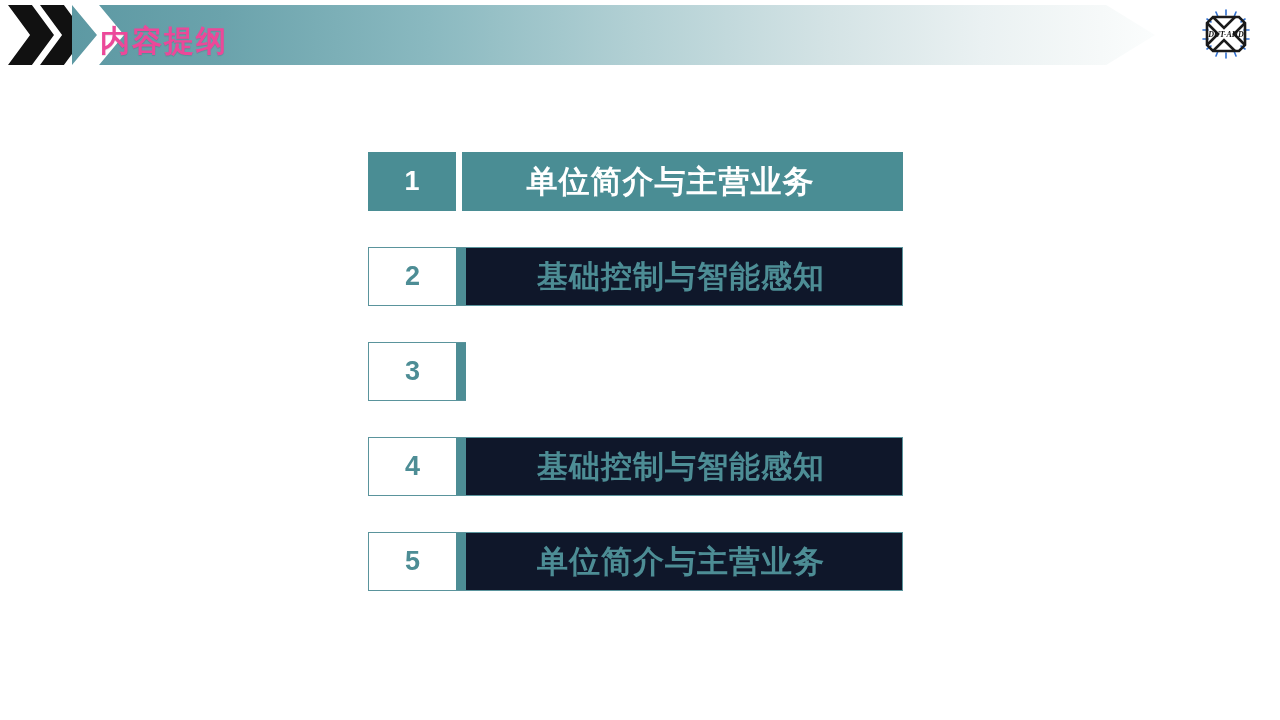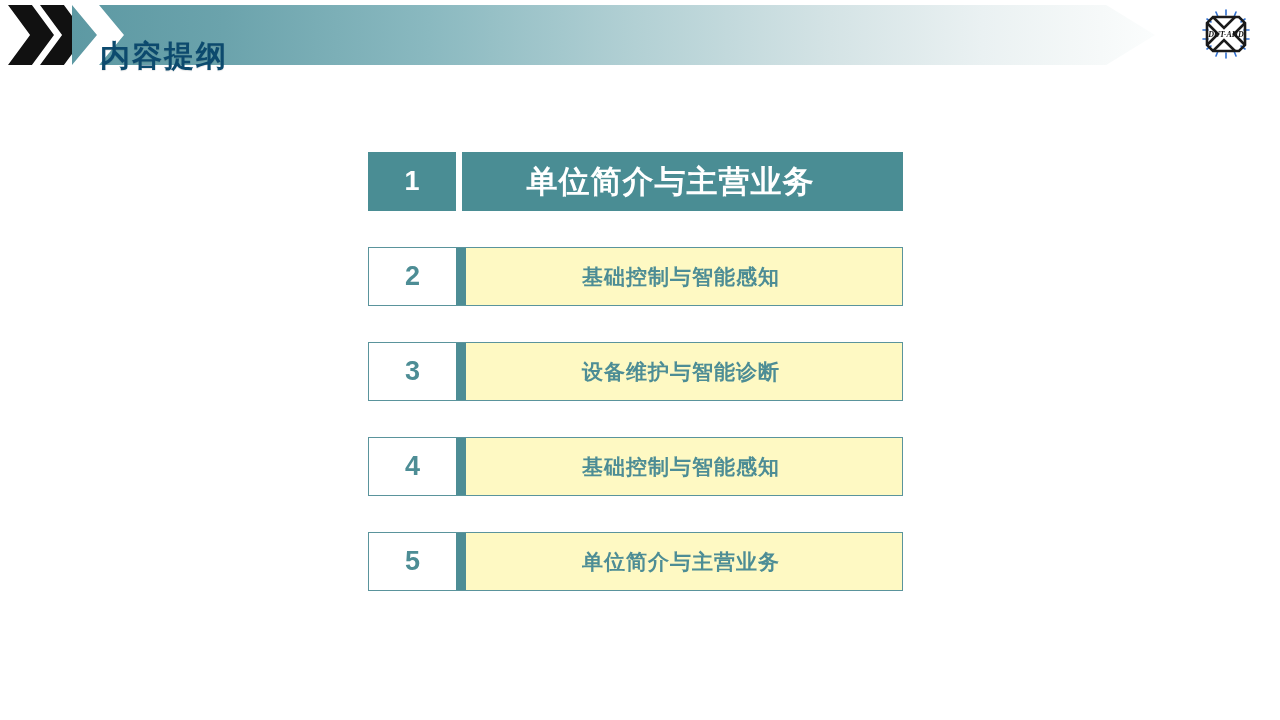--- a/index.html
+++ b/index.html
@@ -39,23 +39,23 @@
         #f6f9f9 95%,
         #fbfdfd 100%);
     clip-path:polygon(0% 0%, 95.5% 0%, 100% 50%, 95.5% 100%, 0% 100%);
   }
   #banner-notch {
     position:absolute; left:72px; top:5px; width:52px; height:60px;
     background:#ffffff;
     clip-path:polygon(0% 0%, 52% 0%, 100% 50%, 52% 100%, 0% 100%, 48% 50%);
   }
   #header-title {
-    position:absolute; left:100px; top:20px; height:72px;
+    position:absolute; left:100px; top:5px; height:72px;
     display:flex; align-items:center;
-    font-size:30px; font-weight:bold; color:#0c4a6e;
+    font-size:30px; font-weight:bold; color:#ec4899;
     letter-spacing:2px;
     text-shadow:0 1px 1px rgba(0,0,0,.10);
   }
 
   
   #logo {
     position:absolute; left:1198px; top:8px; width:56px; height:52px;
   }
 
   
@@ -71,25 +71,25 @@
     width:88px; background:#ffffff;
     border:1.5px solid #5a949c; border-right:none;
     display:flex; align-items:center; justify-content:center;
     color:#4d8d95; font-size:27px; font-weight:bold;
   }
   .row.inactive .divider {
     width:10px; background:#4d8d95; flex:0 0 10px;
     border-top:1.5px solid #5a949c; border-bottom:1.5px solid #5a949c;
   }
   .row.inactive .label-box {
-    flex:1; background:#fef9c3;
+    flex:1; background:#0f172a;
     border:1.5px solid #5a949c; border-left:none;
     display:flex; align-items:center; justify-content:center;
     padding-right:6px;
-    color:#4d8d95; font-size:21px; font-weight:bold; letter-spacing:1px;
+    color:#4d8d95; font-size:31px; font-weight:bold; letter-spacing:1px;
   }
 
   
   .row.active .num-box {
     width:88px; background:#4a8d94;
     display:flex; align-items:center; justify-content:center;
     color:#ffffff; font-size:27px; font-weight:bold;
   }
   .row.active .divider {
     width:6px; background:#ffffff; flex:0 0 6px;
@@ -150,21 +150,20 @@
 
   <div class="row inactive">
     <div class="num-box">2</div>
     <div class="divider"></div>
     <div class="label-box">基础控制与智能感知</div>
   </div>
 
   <div class="row inactive">
     <div class="num-box">3</div>
     <div class="divider"></div>
-    <div class="label-box">设备维护与智能诊断</div>
   </div>
 
   <div class="row inactive">
     <div class="num-box">4</div>
     <div class="divider"></div>
     <div class="label-box">基础控制与智能感知</div>
   </div>
 
   <div class="row inactive">
     <div class="num-box">5</div>

